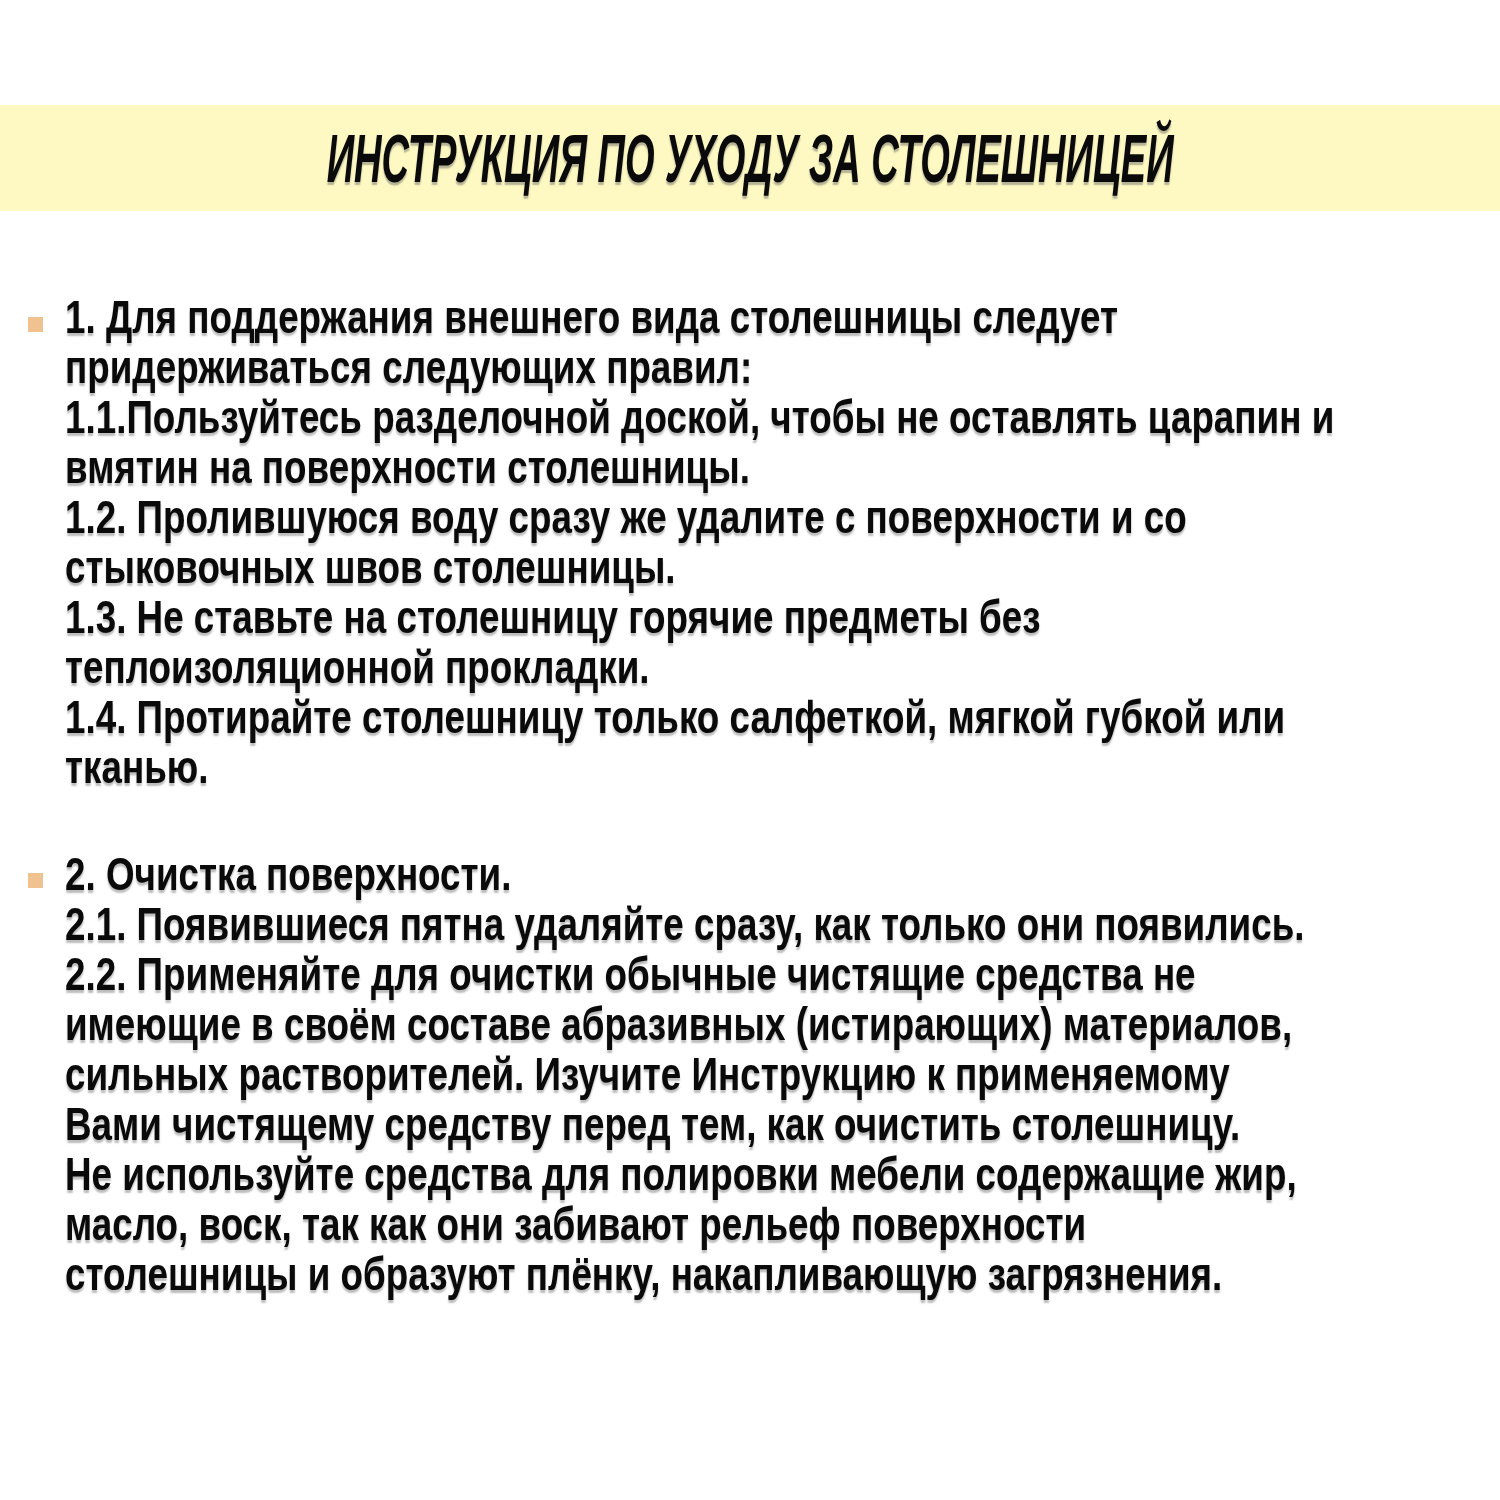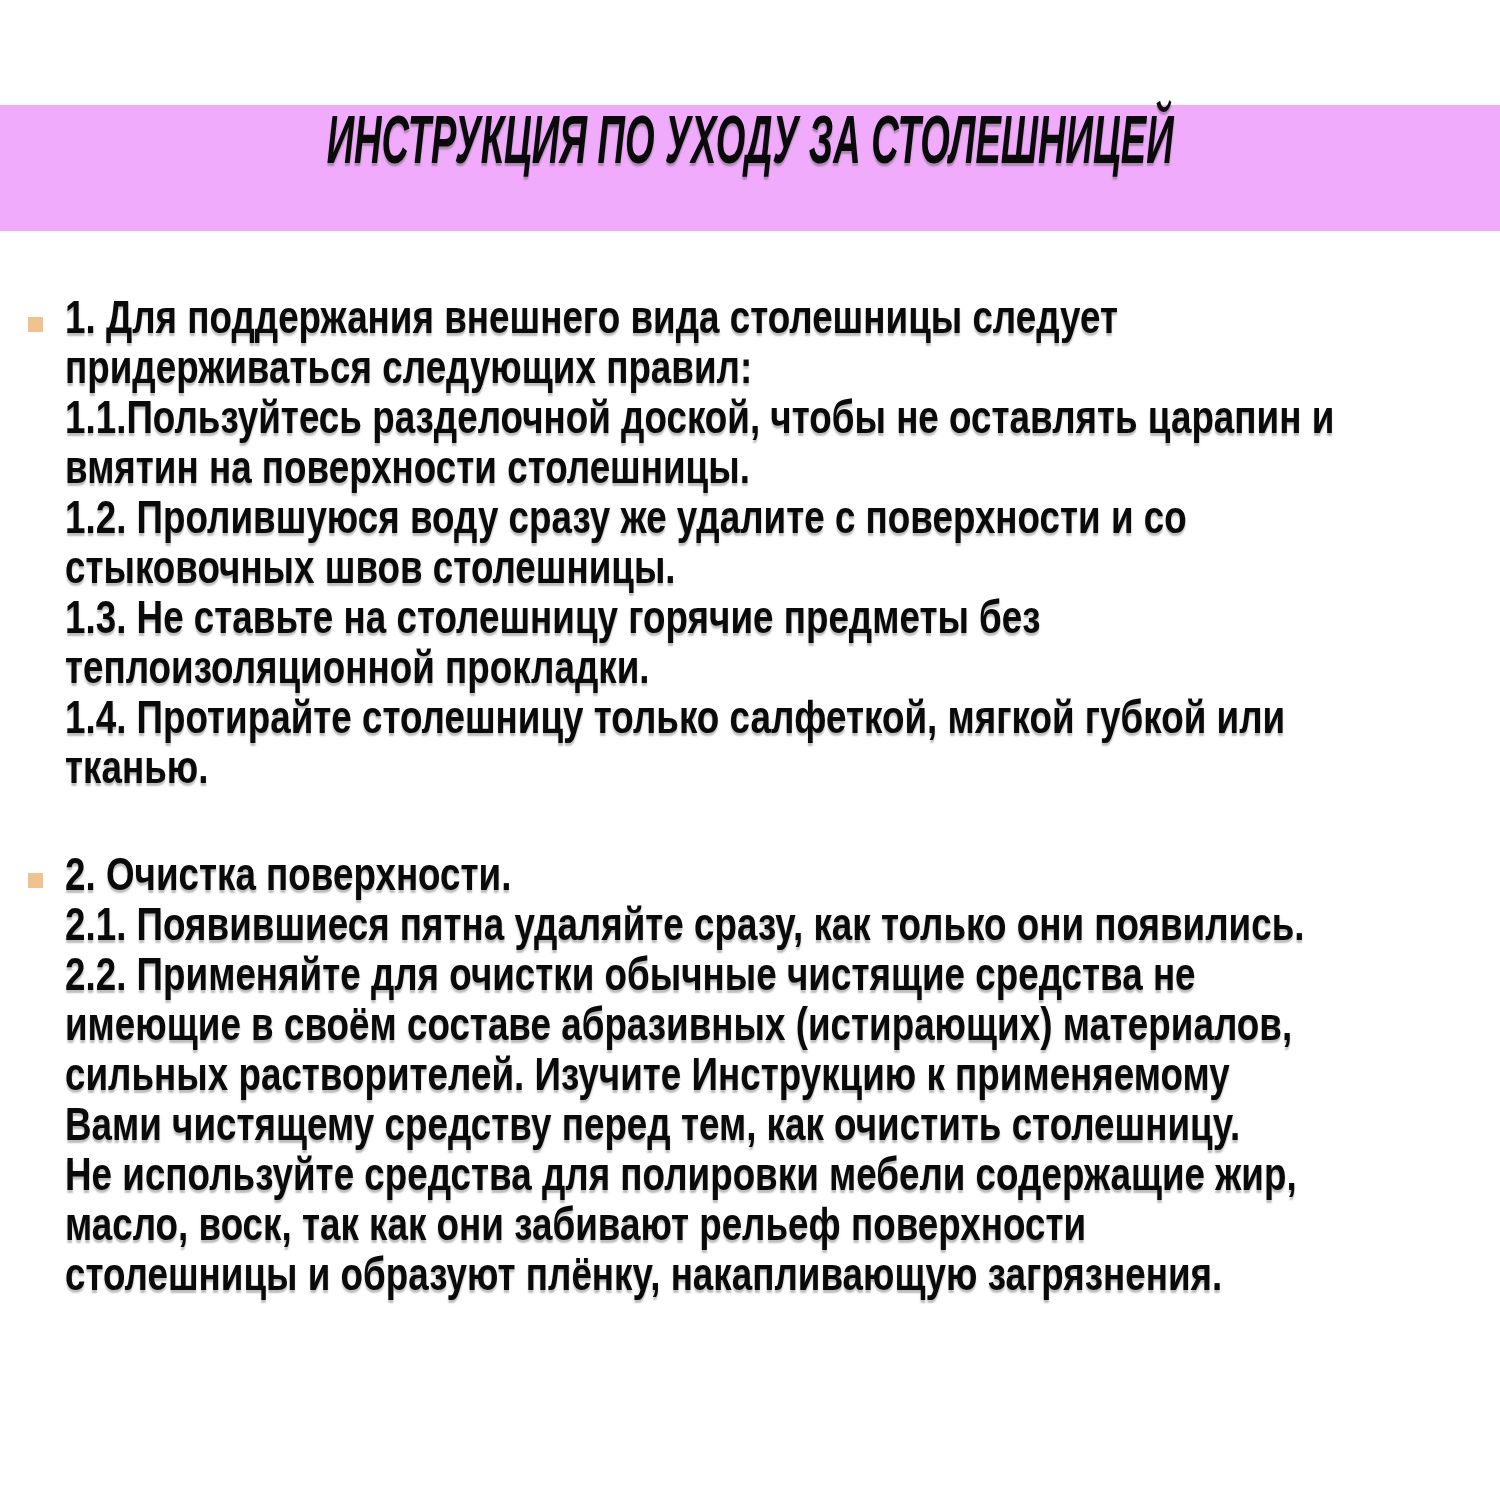--- a/index.html
+++ b/index.html
@@ -13,24 +13,24 @@
     height: 1500px;
     background: #ffffff;
     overflow: hidden;
     font-family: "Liberation Sans", sans-serif;
   }
   .title-band {
     position: absolute;
     left: 0;
     top: 105px;
     width: 1500px;
-    height: 126px;
-    background: #f0abfc;
+    height: 106px;
+    background: #fef9c3;
     display: flex;
-    align-items: flex-start;
+    align-items: center;
     justify-content: center;
   }
   .page-title {
     font-weight: 700;
     font-style: italic;
     font-size: 68px;
     line-height: 1;
     color: #0a0a0a;
     text-transform: uppercase;
     white-space: nowrap;

